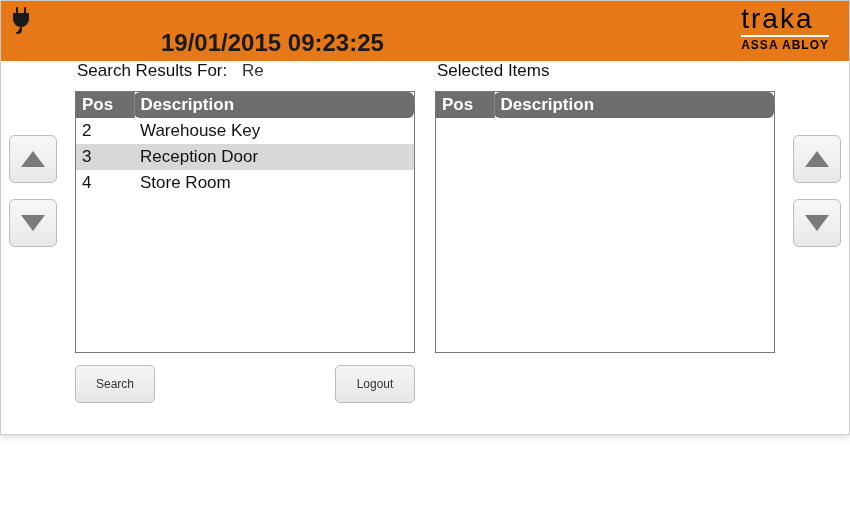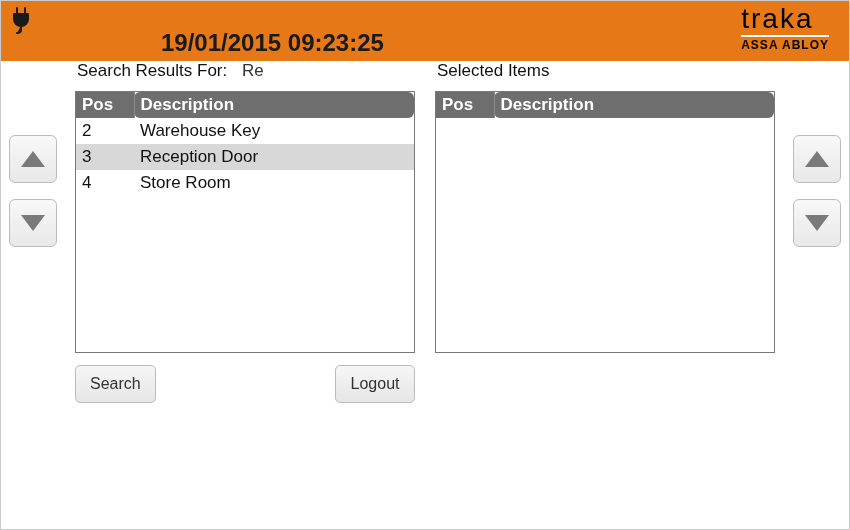--- a/index.html
+++ b/index.html
@@ -5,21 +5,21 @@
   * { box-sizing: border-box; margin: 0; padding: 0; }
   body {
     font-family: Arial, Helvetica, sans-serif;
     background: #fff;
     width: 850px;
     height: 530px;
     overflow: hidden;
   }
   .frame {
     width: 850px;
-    height: 530px;
+    height: 435px;
     background: #fff;
     border: 1px solid #ccc;
     box-shadow: 0 2px 8px rgba(0,0,0,0.15);
     position: relative;
   }
   
   .header {
     height: 60px;
     background: #e67817;
     position: relative;
@@ -161,21 +161,21 @@
     margin-top: 12px;
   }
   .btn-row.right-push .spacer { flex: 1; }
   .btn {
     height: 38px;
     min-width: 80px;
     padding: 8px 14px;
     border: 1px solid #bbb;
     border-radius: 5px;
     background: linear-gradient(#f6f6f6, #e6e6e6);
-    font-size: 16px;
+    font-size: 12px;
     color: #333;
     cursor: pointer;
     display: inline-flex;
     align-items: center;
     justify-content: center;
   }
 </style>
 </head>
 <body>
 

